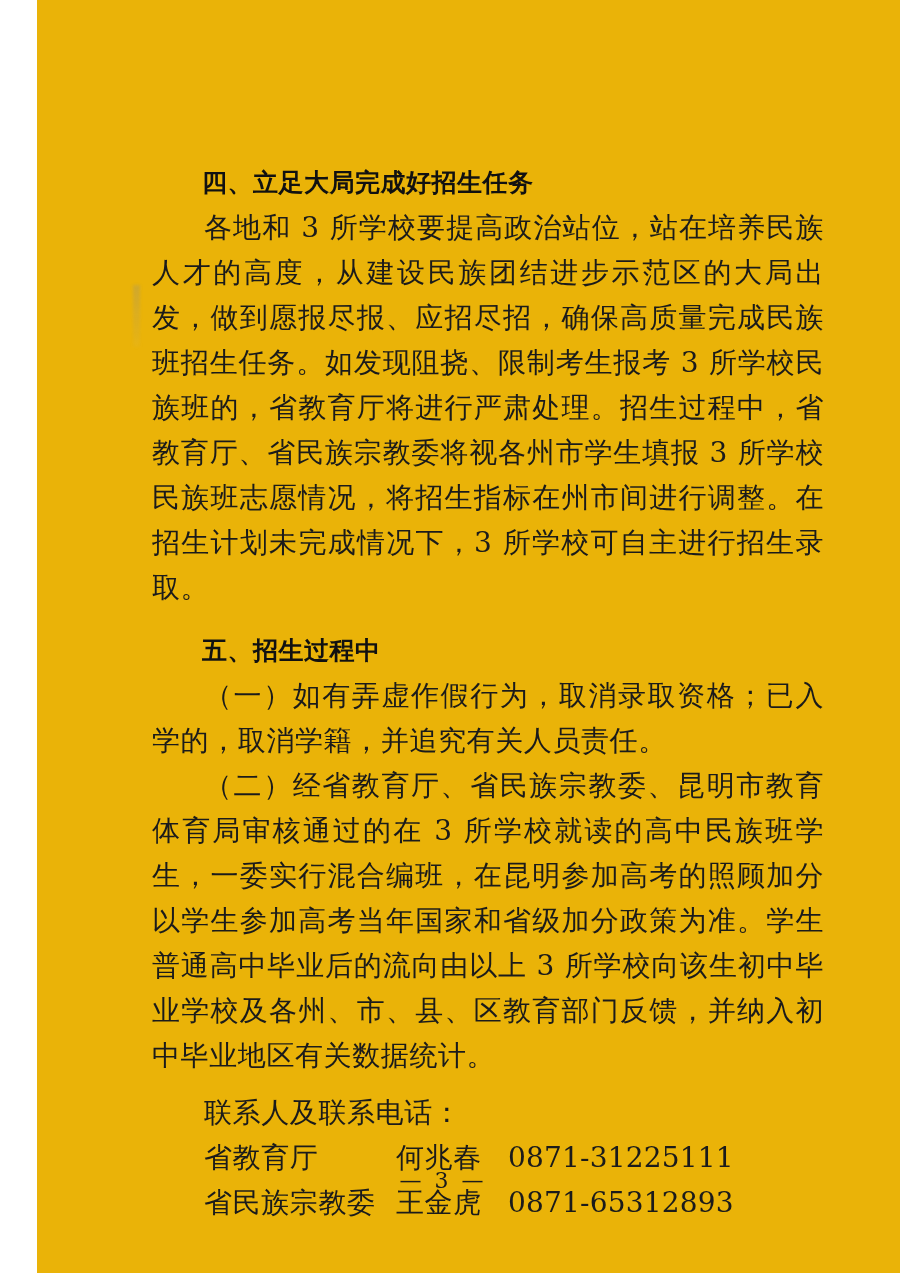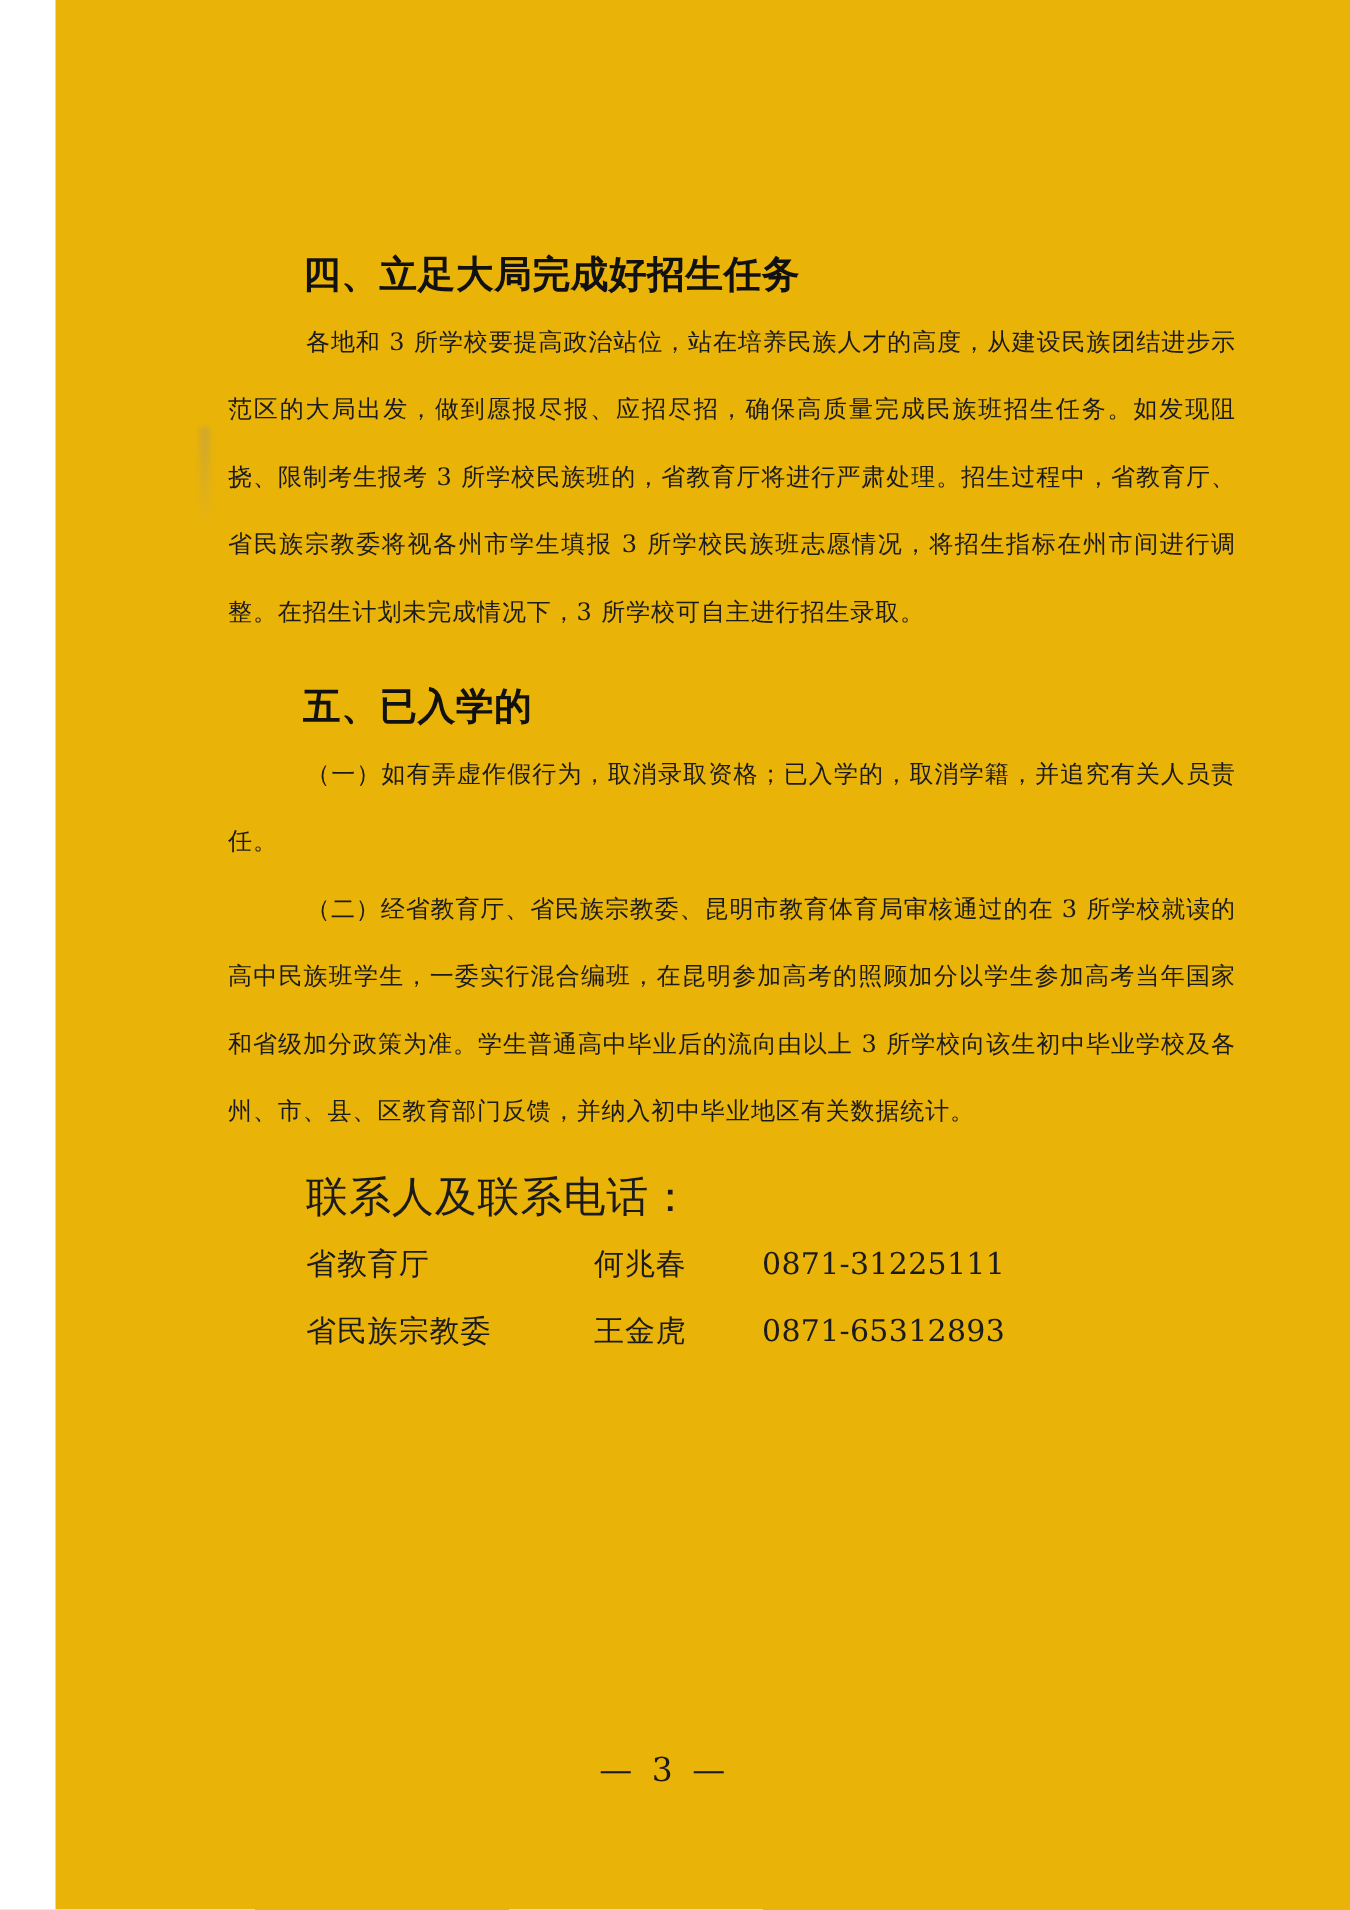--- a/index.html
+++ b/index.html
@@ -34,21 +34,21 @@
     letter-spacing: 0.5px;
     text-indent: 50px;
     color: #111111;
     margin: 0;
     white-space: nowrap;
   }
   .heading-gap-top { margin-top: 18px; }
 
   
   .para {
-    font-size: 16px;
+    font-size: 28px;
     line-height: 45px;
     letter-spacing: 0.6px;
     text-align: justify;
     text-align-last: left;
     text-justify: inter-character;
     text-indent: 52px;
     margin: 0;
     color: #1b1b1b;
   }
   .para-tight { margin-top: 0; }
@@ -60,21 +60,21 @@
   .contact-lead {
     font-size: 28px;
     line-height: 45px;
     letter-spacing: 0.6px;
     text-indent: 52px;
     margin: 0;
   }
   .contact-row {
     display: flex;
     align-items: baseline;
-    font-size: 20px;
+    font-size: 28px;
     line-height: 45px;
     letter-spacing: 0.6px;
     padding-left: 52px;
     white-space: nowrap;
   }
   .contact-org {
     width: 192px;
     flex: 0 0 192px;
     letter-spacing: 0.6px;
   }
@@ -121,21 +121,21 @@
 <div class="page">
 
   <div class="scan-smudge"></div>
 
   <div class="content">
 
     <h2 class="heading">四、立足大局完成好招生任务</h2>
 
     <p class="para">各地和 3 所学校要提高政治站位，站在培养民族人才的高度，从建设民族团结进步示范区的大局出发，做到愿报尽报、应招尽招，确保高质量完成民族班招生任务。如发现阻挠、限制考生报考 3 所学校民族班的，省教育厅将进行严肃处理。招生过程中，省教育厅、省民族宗教委将视各州市学生填报 3 所学校民族班志愿情况，将招生指标在州市间进行调整。在招生计划未完成情况下，3 所学校可自主进行招生录取。</p>
 
-    <h2 class="heading heading-gap-top">五、已入学的</h2>
+    <h2 class="heading heading-gap-top">五、招生过程中</h2>
 
     <p class="para">（一）如有弄虚作假行为，取消录取资格；已入学的，取消学籍，并追究有关人员责任。</p>
 
     <p class="para para-tight">（二）经省教育厅、省民族宗教委、昆明市教育体育局审核通过的在 3 所学校就读的高中民族班学生，一委实行混合编班，在昆明参加高考的照顾加分以学生参加高考当年国家和省级加分政策为准。学生普通高中毕业后的流向由以上 3 所学校向该生初中毕业学校及各州、市、县、区教育部门反馈，并纳入初中毕业地区有关数据统计。</p>
 
     <div class="contact-list">
 
       <p class="contact-lead">联系人及联系电话：</p>
 
       <div class="contact-row">

